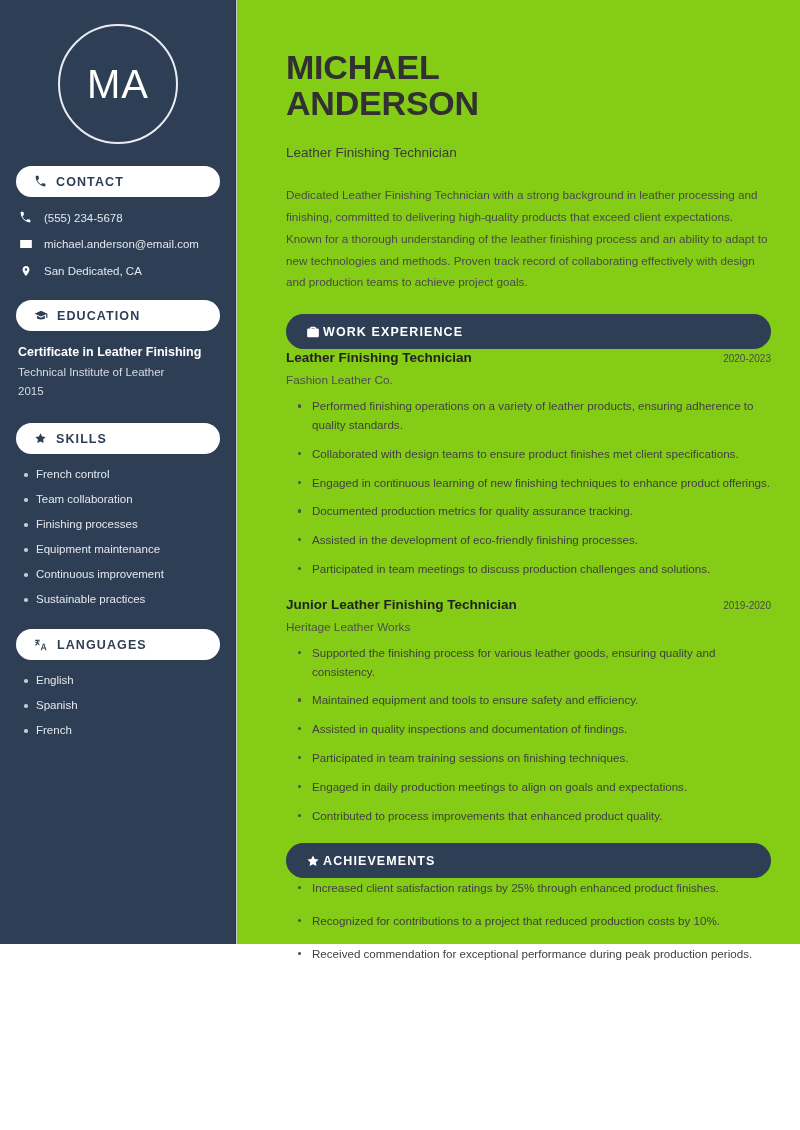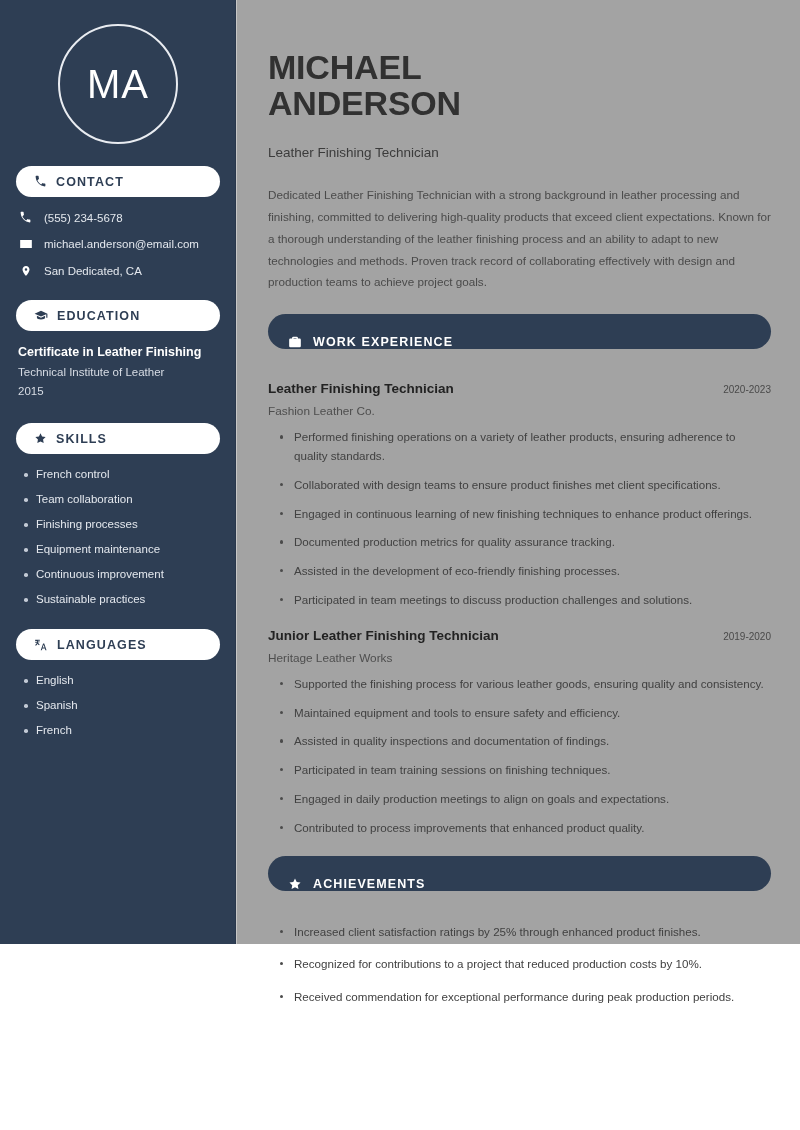--- a/index.html
+++ b/index.html
@@ -131,22 +131,22 @@
     top: 5px;
     width: 3.5px;
     height: 3.5px;
     border-radius: 50%;
     background: #c3cad6;
   }
 
   
   .main {
     flex: 1 1 auto;
-    background: #a3a3a3;
-    padding: 26px 29px 0 31px;
+    background: #84cc16;
+    padding: 26px 29px 0 49px;
     box-sizing: border-box;
   }
   .name {
     color: #313131;
     font-size: 34px;
     font-weight: bold;
     line-height: 1.08;
     letter-spacing: -0.2px;
   }
   .job-title {
@@ -160,25 +160,25 @@
     font-size: 11.7px;
     line-height: 1.87;
     margin-bottom: 21px;
   }
 
   .bar {
     background: #2e3e54;
     border-radius: 999px;
     height: 35px;
     display: flex;
-    align-items: flex-end;
-    gap: 11px;
+    align-items: center;
+    gap: 3px;
     padding: 0 20px;
     box-sizing: border-box;
-    margin-bottom: 32px;
+    margin-bottom: 1px;
   }
   .bar .bar-label {
     color: #ffffff;
     font-size: 12.5px;
     font-weight: bold;
     letter-spacing: 1.1px;
   }
   .bar .ico { display: flex; align-items: center; }
 
   .job { margin-bottom: 4px; }

